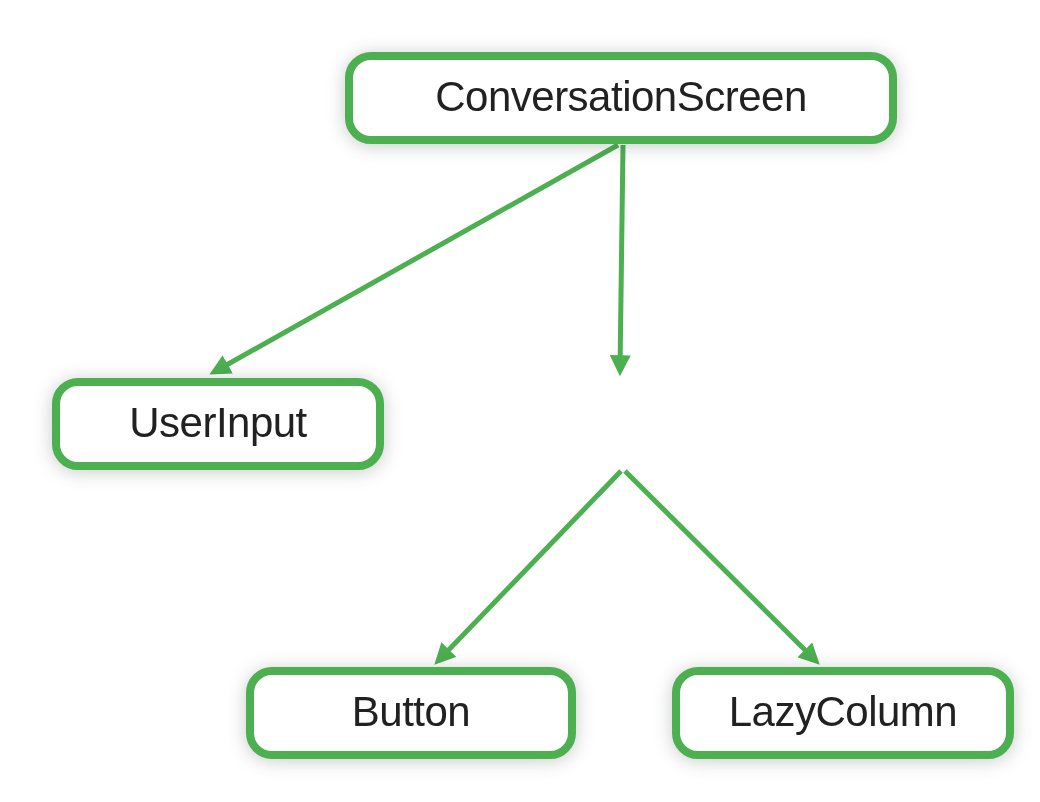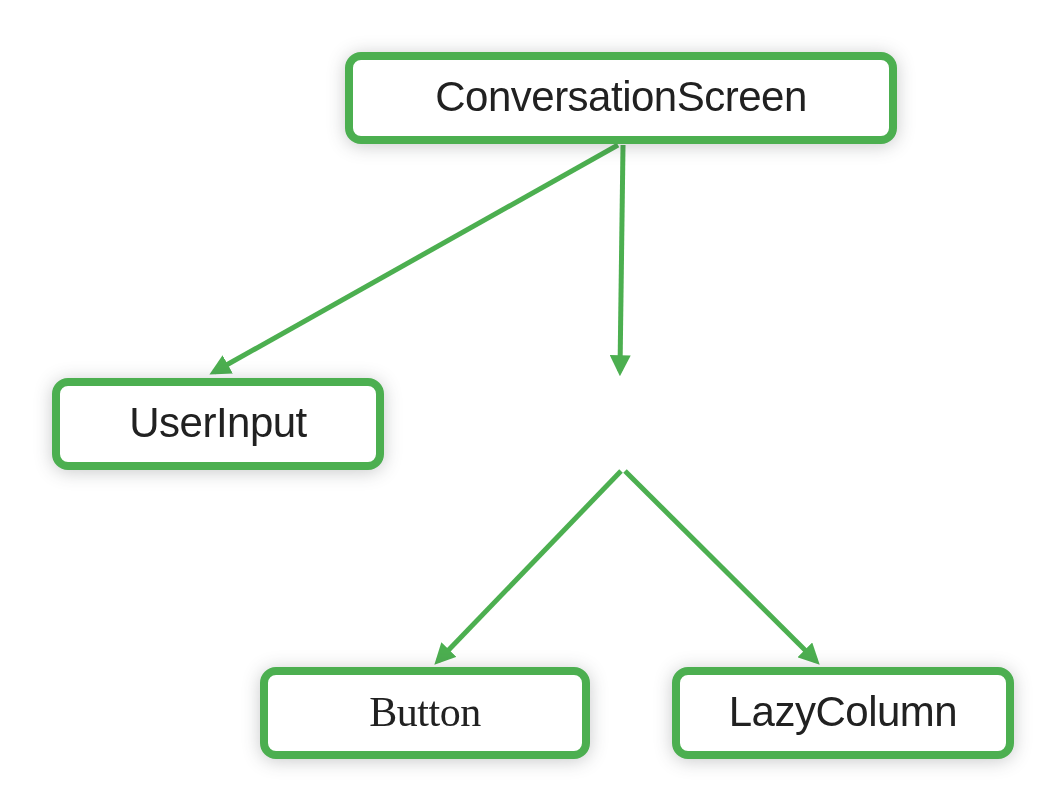--- a/index.html
+++ b/index.html
@@ -28,38 +28,38 @@
   .edge {
     stroke: #4CAF50;
     stroke-width: 5;
     fill: none;
   }
   .node {
     position: absolute;
     box-sizing: border-box;
     background: #ffffff;
     border: 8px solid #4CAF50;
-    border-radius: 16px;
+    border-radius: 26px;
     box-shadow: 0 2px 18px rgba(60, 64, 67, 0.28);
     display: flex;
     align-items: center;
     justify-content: center;
   }
   .node-label {
     font-size: 42px;
     letter-spacing: -0.5px;
     color: #212121;
     white-space: nowrap;
     line-height: 1;
     padding-bottom: 2px;
   }
   .node-conversation-screen { left: 345px; top: 52px;  width: 552px; height: 92px; }
   .node-user-input          { left: 52px;  top: 378px; width: 332px; height: 92px; }
   .node-messages-list       { left: 450px; top: 378px; width: 330px; height: 92px; }
-  .node-button              { left: 260px; top: 667px; width: 330px; height: 92px; font-family: Liberation Serif, serif; }
+  .node-button              { left: 246px; top: 667px; width: 330px; height: 92px; }
   .node-lazy-column         { left: 672px; top: 667px; width: 342px; height: 92px; justify-content: center; }
 </style>
 </head>
 <body>
 
 <div class="canvas">
 
   <svg class="edges" viewBox="0 0 1040 802" xmlns="http://www.w3.org/2000/svg">
     <defs>
       <marker id="arrowhead" viewBox="0 0 10 10" refX="7.5" refY="5" markerWidth="4.2" markerHeight="4.2" orient="auto-start-reverse">

